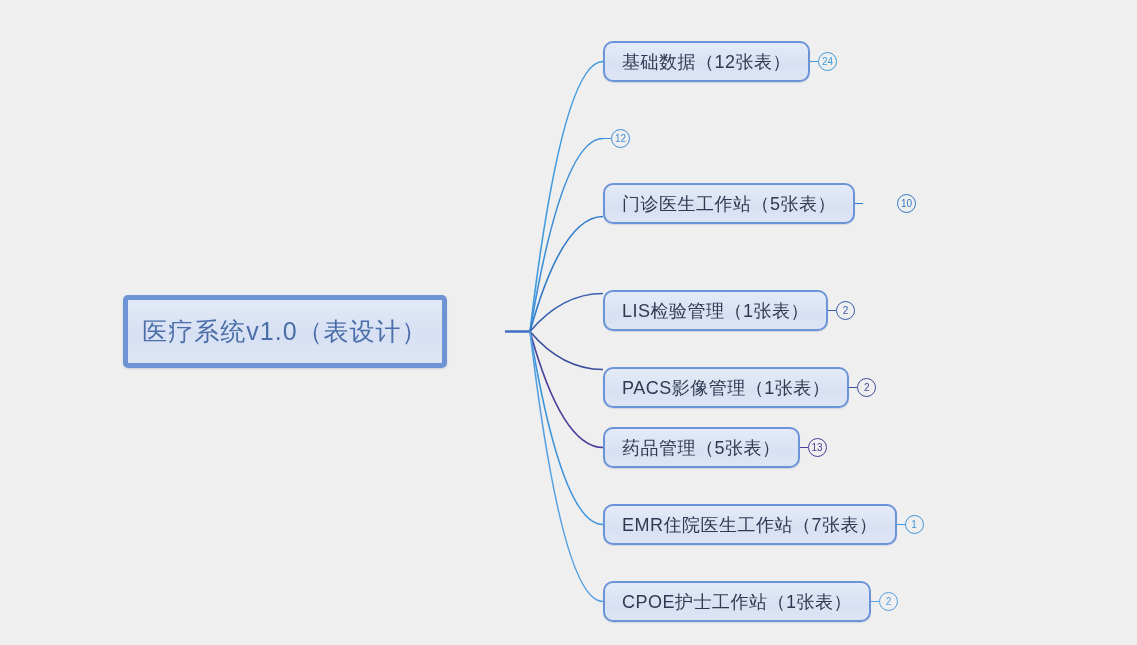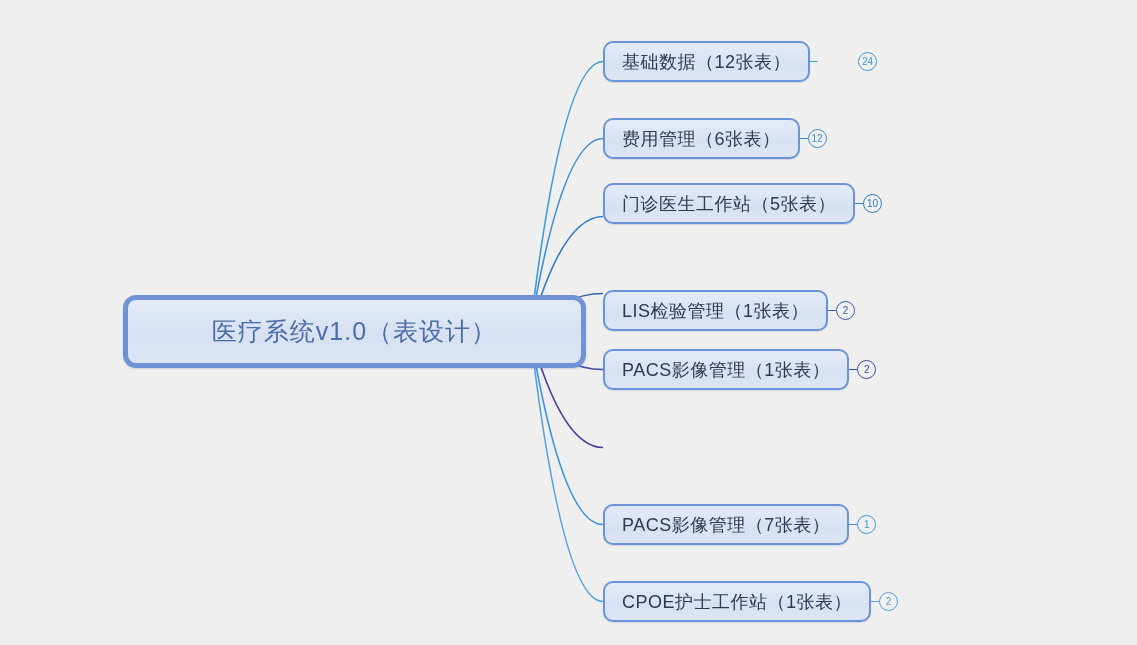--- a/index.html
+++ b/index.html
@@ -7,24 +7,24 @@
   .canvas{
     position:relative;
     width:1137px;height:645px;
     background:#efefef;
     overflow:hidden;
   }
   svg.links{position:absolute;left:0;top:0;pointer-events:none;}
   .root-node{
     position:absolute;
     left:123px;top:295px;
-    width:463px;height:73px;
+    width:324px;height:73px;
     box-sizing:border-box;
     border:5px solid #6f94d6;
-    border-radius:13px;
+    border-radius:5px;
     background:linear-gradient(180deg,#e2e9f6 0%,#d7e1f3 55%,#dce5f4 100%);
     display:flex;align-items:center;justify-content:center;
     box-shadow:0 1px 2px rgba(90,110,160,0.25);
     cursor:default;
   }
   .root-node .root-label{
     font-size:25px;
     color:#4b6da8;
     letter-spacing:1px;
     white-space:nowrap;
@@ -87,59 +87,63 @@
 
   <div class="root-node">
     <span class="root-label">医疗系统v1.0（表设计）</span>
   </div>
 
   <div class="child-row" style="top:41px">
     <div class="child-node">
       <span class="child-label">基础数据（12张表）</span>
     </div>
     <div class="badge-stub" style="background: rgb(63, 154, 222);"></div>
-    <div class="badge" style="border-color: rgb(63, 154, 222); color: rgb(63, 154, 222); margin-left: 40px;">24</div>
+    <div class="badge" style="border-color: rgb(63, 154, 222); color: rgb(63, 154, 222);">24</div>
   </div>
 
   <div class="child-row" style="top:118px">
-    <div class="child-node">
-      <span class="child-label">费用管理（6张表）</span>
-    </div>
     <div class="badge-stub" style="background: rgb(63, 143, 216);"></div>
     <div class="badge" style="border-color: rgb(63, 143, 216); color: rgb(63, 143, 216);">12</div>
   </div>
 
   <div class="child-row" style="top:183px">
     <div class="child-node">
       <span class="child-label">门诊医生工作站（5张表）</span>
     </div>
     <div class="badge-stub" style="background: rgb(47, 123, 200);"></div>
-    <div class="badge" style="border-color: rgb(47, 123, 200); color: rgb(47, 123, 200);">10</div>
+    <div class="badge" style="border-color: rgb(47, 123, 200); color: rgb(47, 123, 200); margin-left: 34px;">10</div>
   </div>
 
   <div class="child-row" style="top:290px">
     <div class="child-node">
       <span class="child-label">LIS检验管理（1张表）</span>
     </div>
     <div class="badge-stub" style="background: rgb(58, 95, 174);"></div>
     <div class="badge" style="border-color: rgb(58, 95, 174); color: rgb(58, 95, 174);">2</div>
   </div>
 
-  <div class="child-row" style="top:349px">
+  <div class="child-row" style="top:367px">
     <div class="child-node">
       <span class="child-label">PACS影像管理（1张表）</span>
     </div>
     <div class="badge-stub" style="background: rgb(60, 77, 159);"></div>
     <div class="badge" style="border-color: rgb(60, 77, 159); color: rgb(60, 77, 159);">2</div>
   </div>
 
+  <div class="child-row" style="top:427px">
+    <div class="child-node">
+      <span class="child-label">药品管理（5张表）</span>
+    </div>
+    <div class="badge-stub" style="background: rgb(74, 63, 153);"></div>
+    <div class="badge" style="border-color: rgb(74, 63, 153); color: rgb(74, 63, 153);">13</div>
+  </div>
 
   <div class="child-row" style="top:504px">
     <div class="child-node">
-      <span class="child-label">PACS影像管理（7张表）</span>
+      <span class="child-label">EMR住院医生工作站（7张表）</span>
     </div>
     <div class="badge-stub" style="background: rgb(63, 149, 218);"></div>
     <div class="badge" style="border-color: rgb(63, 149, 218); color: rgb(63, 149, 218);">1</div>
   </div>
 
   <div class="child-row" style="top:581px">
     <div class="child-node">
       <span class="child-label">CPOE护士工作站（1张表）</span>
     </div>
     <div class="badge-stub" style="background: rgb(85, 160, 226);"></div>

